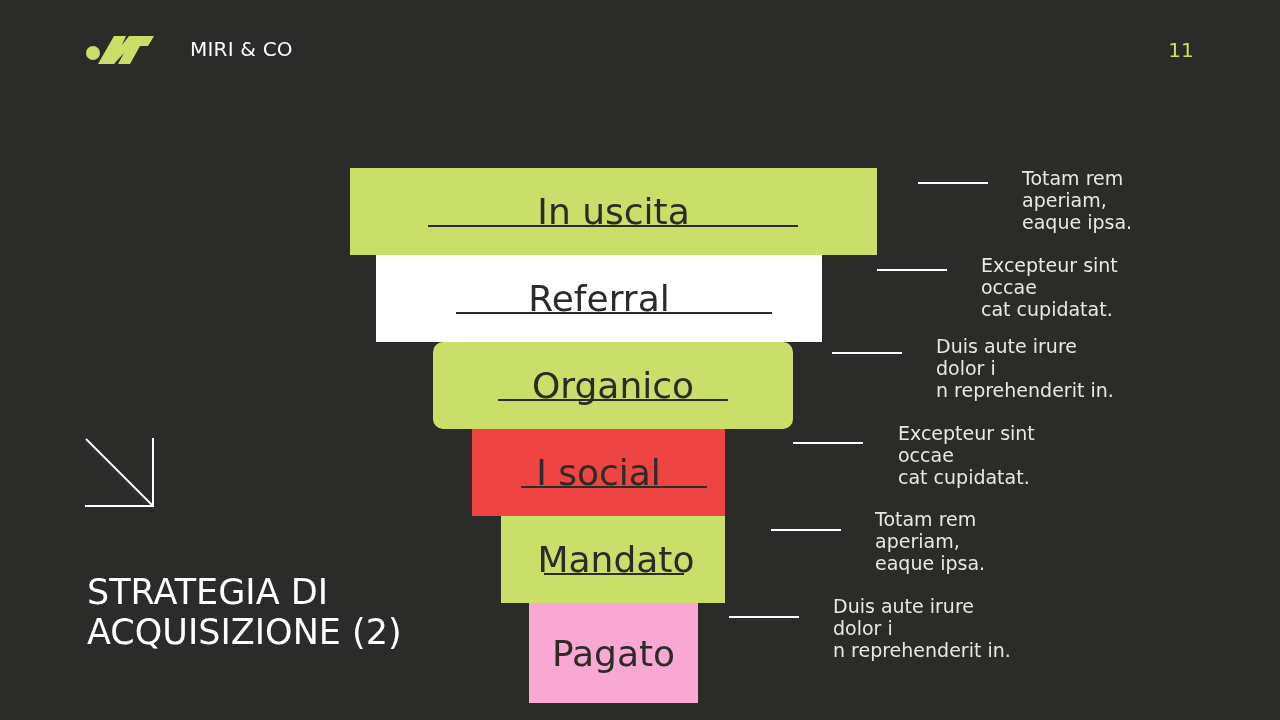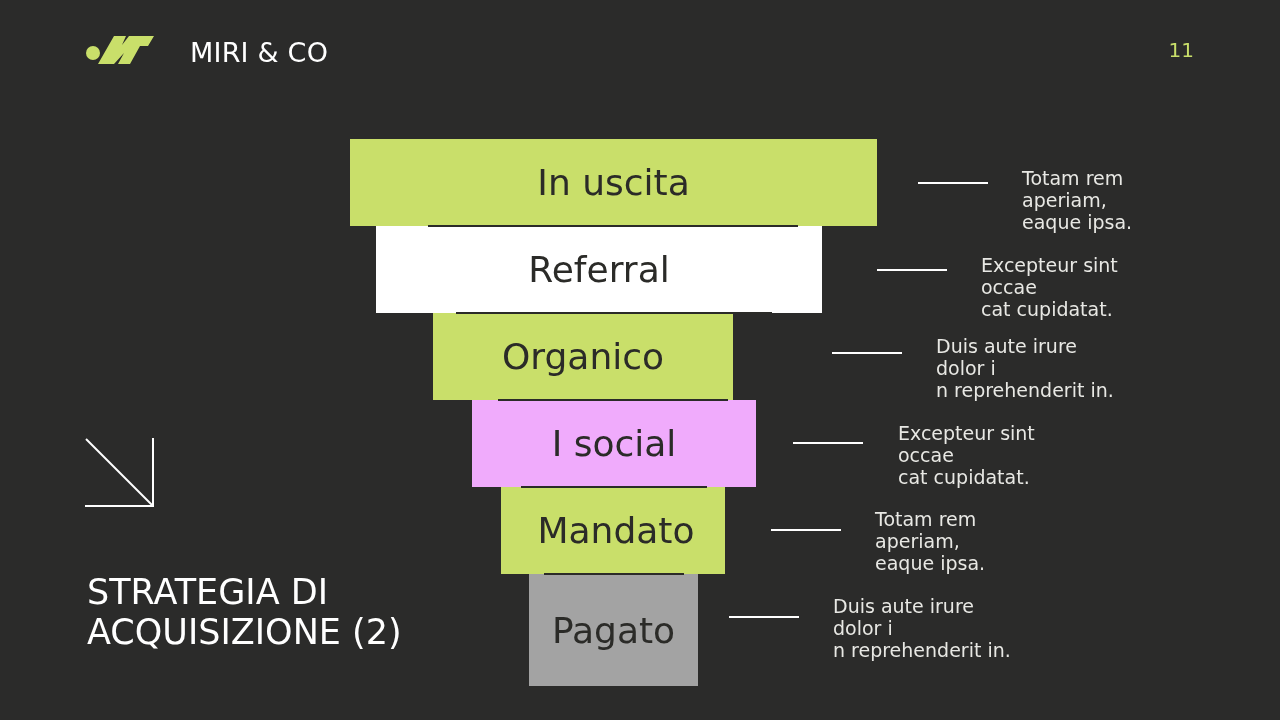--- a/index.html
+++ b/index.html
@@ -4,31 +4,32 @@
 <style>
   html, body { margin:0; padding:0; }
   body {
     width:1280px; height:720px; overflow:hidden;
     background:#2b2b2a;
     font-family:"Liberation Sans", sans-serif;
     position:relative;
   }
   .abs { position:absolute; }
   .brand-name {
-    left:190px; top:37px; color:#ffffff; font-size:27px; letter-spacing:0.2px;
+    left:190px; top:37px; color:#ffffff; font-size:20px; letter-spacing:0.2px;
     font-family:"DejaVu Sans", sans-serif; font-weight:normal;
   }
   .page-num {
-    left:1168px; top:38px; width:26px; text-align:right;
+    left:1168px; top:38px; width:26px; text-align:center;
     color:#c9df6a; font-size:20px; font-family:"DejaVu Sans", sans-serif;
   }
   .funnel-block {
     position:absolute; display:flex; align-items:center; justify-content:center;
     color:#2b2b28; font-family:"DejaVu Sans", sans-serif; font-size:36px;
     box-sizing:border-box;
+    margin-top:29px;
   }
   .sep {
     position:absolute; height:2px; background:#2b2b28;
   }
   .connector {
     position:absolute; height:2px; background:#ffffff;
   }
   .desc {
     position:absolute; color:#e8e8e4; font-family:"DejaVu Sans", sans-serif;
     font-size:19px; line-height:22px; width:180px; white-space:pre-line;
@@ -49,30 +50,30 @@
 </div>
 <div class="abs brand-name">MIRI &amp; CO</div>
 <div class="abs page-num">11</div>
 
 <div class="funnel-block" style="left:350px; top:139px; width:527px; height:87px; background:#c9df6a;">
   <span>In uscita</span>
 </div>
 <div class="funnel-block" style="left:376px; top:226px; width:446px; height:87px; background:#ffffff;">
   <span>Referral</span>
 </div>
-<div class="funnel-block" style="left:433px; top:313px; width:300px; height:87px; background:#c9df6a;">
+<div class="funnel-block" style="left:433px; top:313px; width:360px; height:87px; background:#c9df6a;border-radius:10px;">
   <span>Organico</span>
 </div>
-<div class="funnel-block" style="left:472px; top:400px; width:284px; height:87px; background:#f0abfc;">
+<div class="funnel-block" style="left:472px; top:400px; width:253px; height:87px; background:#ef4444;">
   <span>I social</span>
 </div>
 <div class="funnel-block" style="left:501px; top:487px; width:224px; height:87px; background:#c9df6a; padding-left:6px;">
   <span>Mandato</span>
 </div>
-<div class="funnel-block" style="left:529px; top:574px; width:169px; height:112px; background:#a3a3a3;">
+<div class="funnel-block" style="left:529px; top:574px; width:169px; height:100px; background:#f9a8d4;">
   <span>Pagato</span>
 </div>
 
 <div class="sep" style="left:428px; top:225px; width:370px;"></div>
 <div class="sep" style="left:456px; top:312px; width:316px;"></div>
 <div class="sep" style="left:498px; top:399px; width:230px;"></div>
 <div class="sep" style="left:521px; top:486px; width:186px;"></div>
 <div class="sep" style="left:544px; top:573px; width:140px;"></div>
 
 <div class="connector" style="left:918px; top:182px; width:70px;"></div>

